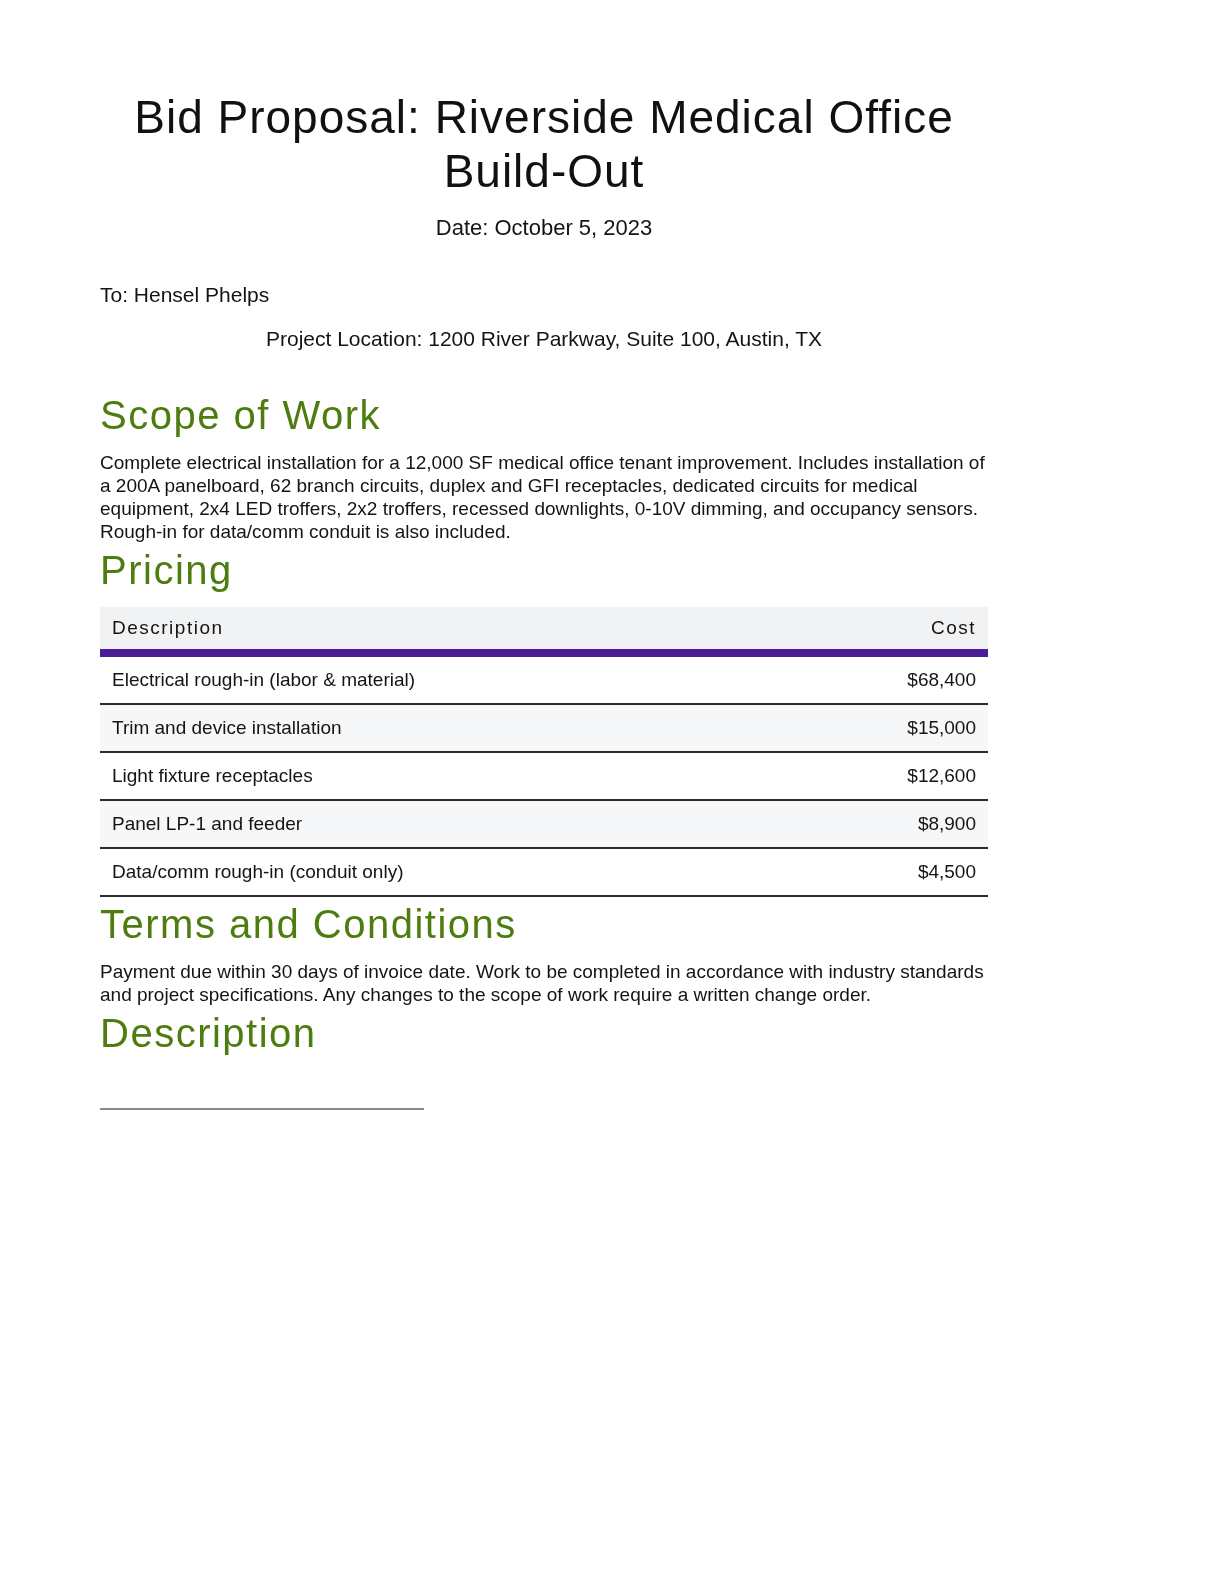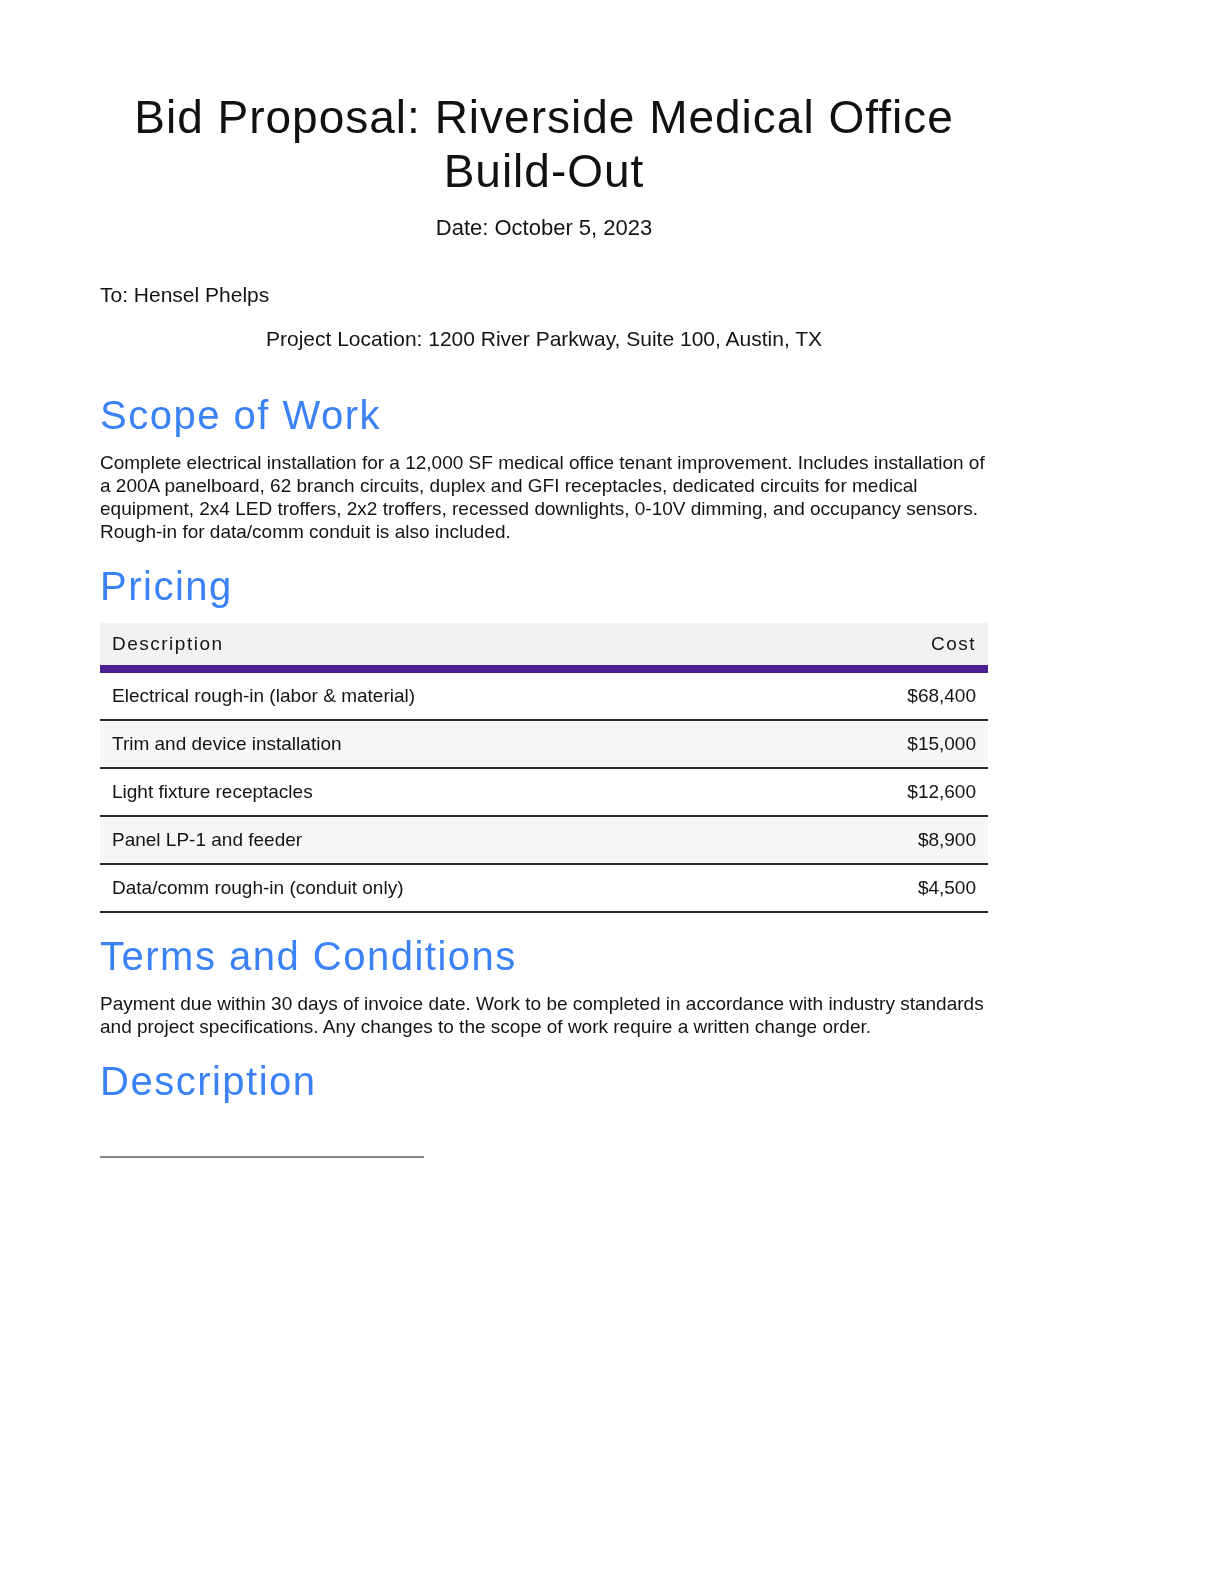--- a/index.html
+++ b/index.html
@@ -45,25 +45,25 @@
     margin: 18px 0 0;
     font-size: 21px;
     line-height: 26px;
     text-align: center;
   }
   h2.section-heading {
     font-size: 40px;
     font-weight: 400;
     line-height: 46px;
     letter-spacing: 1.5px;
-    color: #3b82f6;
+    color: #4d7c0f;
     margin: 0;
   }
   h2.mt-section { margin-top: 40px; }
-  h2.mt-tight   { margin-top: 20px; }
+  h2.mt-tight   { margin-top: 4px; }
   p.body-text {
     margin: 13px 0 0;
     font-size: 19px;
     line-height: 23px;
   }
   table.pricing-table {
     width: 100%;
     margin-top: 14px;
     border-collapse: collapse;
     font-size: 19px;

